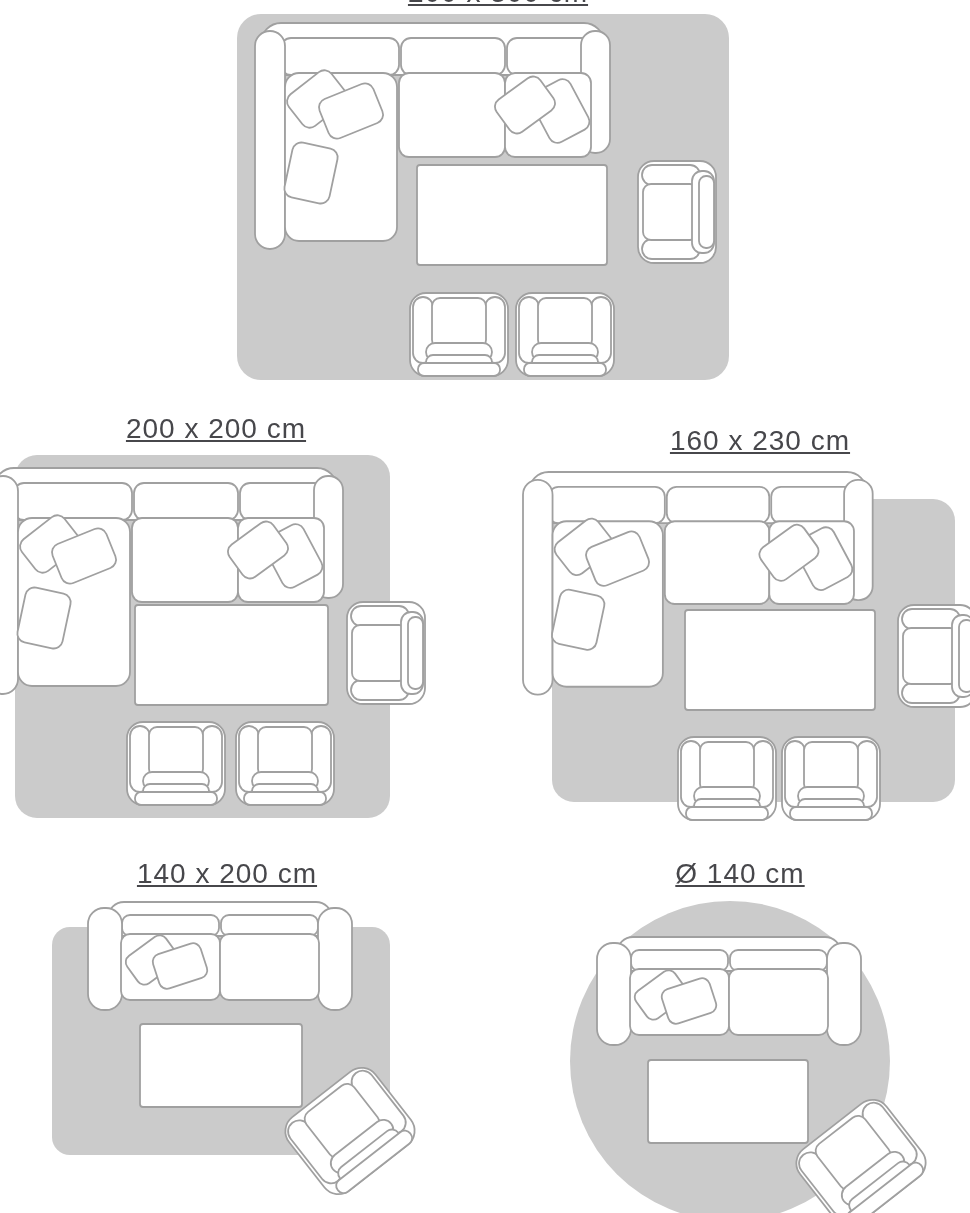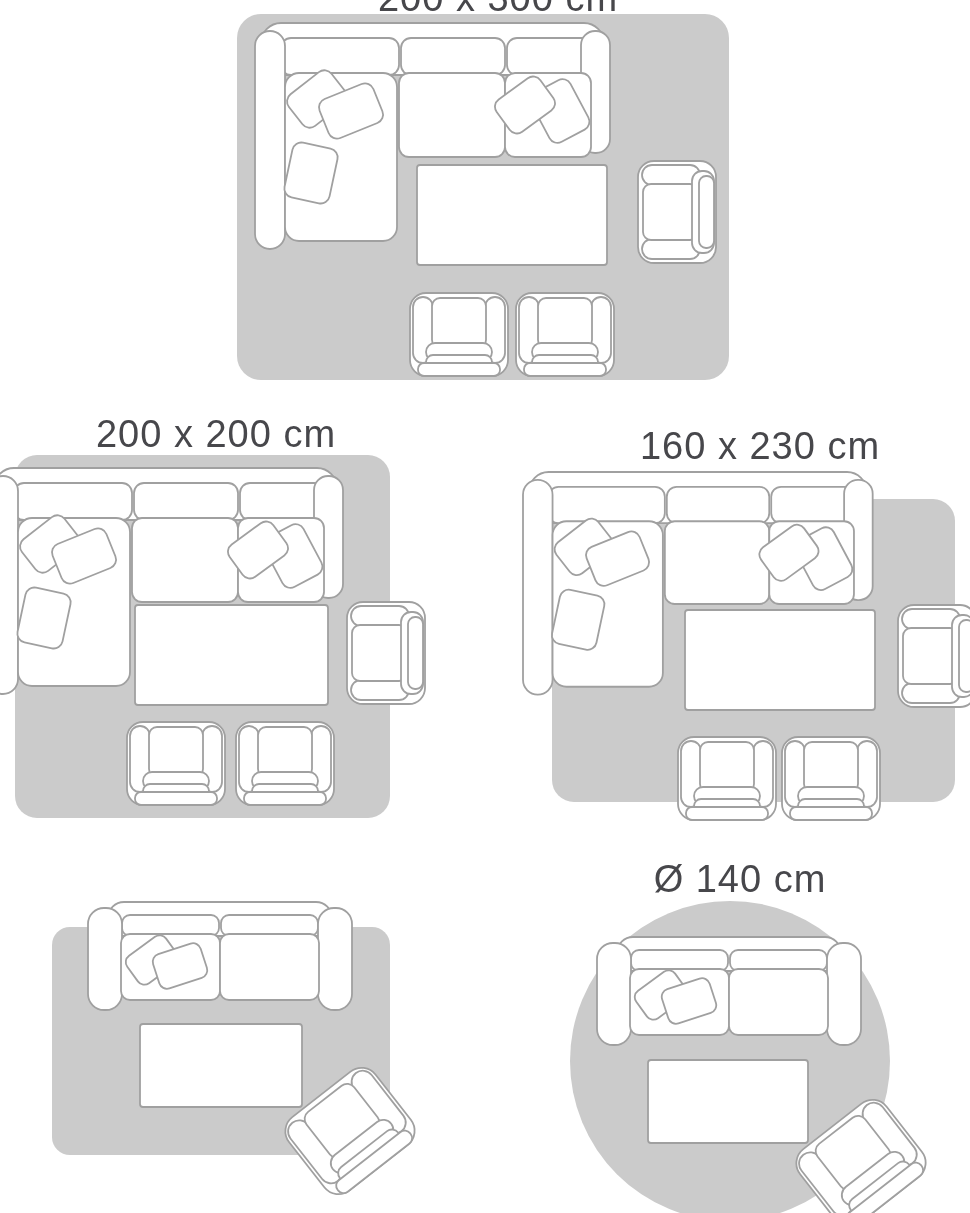--- a/index.html
+++ b/index.html
@@ -4,22 +4,22 @@
 <style>
   html,body{margin:0;padding:0;overflow:hidden;}
   body{
     width:970px;height:1213px;position:relative;
     background:#ffffff;
     font-family:"Liberation Sans",sans-serif;
   }
   .panel{position:absolute;}
   .panel h2{
     position:absolute;margin:0;
-    font-weight:400;font-size:38px;letter-spacing:1px;
-    color:#47474b;text-align:center;white-space:nowrap;
+    font-weight:400;font-size:28px;letter-spacing:1px;
+    color:#47474b;text-align:center;white-space:nowrap;text-decoration:underline;
   }
   svg.scene{position:absolute;left:0;top:0;display:block;}
 
   #p1{left:230px;top:0;width:510px;height:395px;}
   #p1 h2{left:22px;width:492px;top:-23px;}
   #p2{left:0;top:400px;width:445px;height:430px;}
   #p2 h2{left:0;width:432px;top:13px;}
   #p3{left:495px;top:412px;width:475px;height:430px;}
   #p3 h2{left:0;width:530px;top:13px;}
   #p4{left:20px;top:845px;width:450px;height:368px;}
@@ -129,20 +129,21 @@
         <use href="#sectional"></use>
       </g>
     <rect x="190" y="198" width="190" height="100" rx="3" fill="#ffffff" stroke="#a0a0a0" stroke-width="1.8"></rect>
     <use href="#armchair-right" x="403" y="193"></use>
     <use href="#armchair-up" x="183" y="325"></use>
     <use href="#armchair-up" x="287" y="325"></use>
   </svg>
 </section>
 
 <section class="panel" id="p4">
+  <h2>140 x 200 cm</h2>
   <svg class="scene" width="450" height="368" viewBox="0 0 450 368">
     <rect x="32" y="82" width="338" height="228" rx="18" fill="#cbcbcb"></rect>
     <use href="#sofa2" x="68" y="57"></use>
     <rect x="120" y="179" width="162" height="83" rx="3" fill="#ffffff" stroke="#a0a0a0" stroke-width="1.8"></rect>
     <g transform="translate(330,286) rotate(-38) scale(1.12) translate(-49,-41.5)">
       <use href="#armchair-up"></use>
     </g>
   </svg>
 </section>
 

